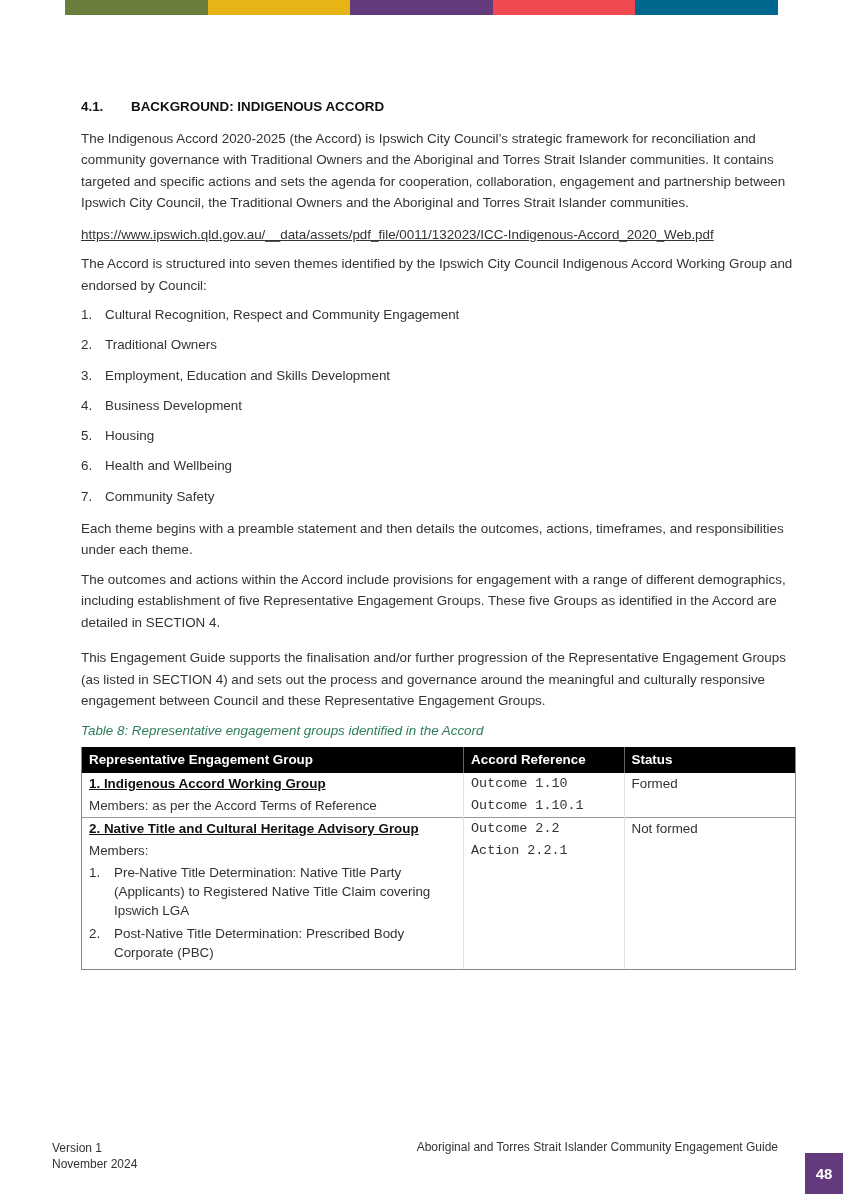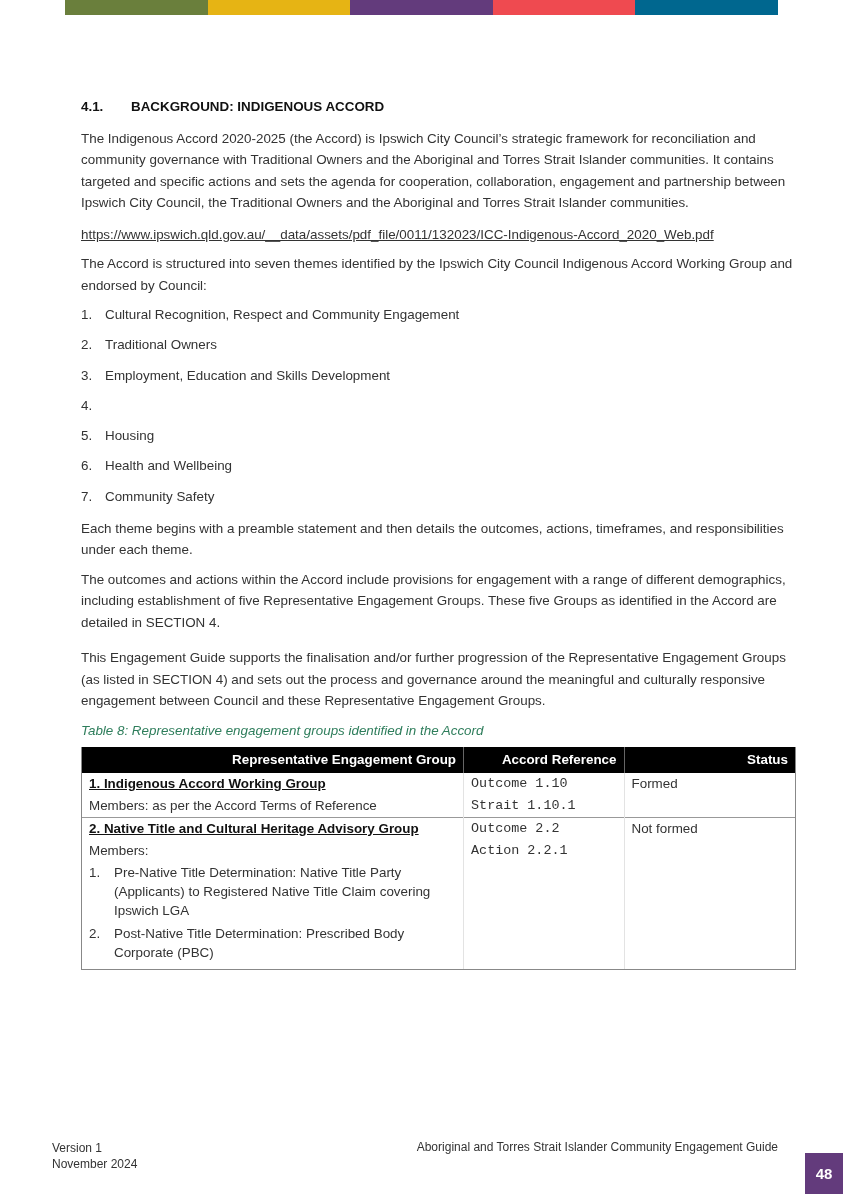--- a/index.html
+++ b/index.html
@@ -12,21 +12,21 @@
     .content { position: absolute; left: 81px; top: 96px; width: 712px; font-size: 13.4px; line-height: 21.5px; }
     h2 { margin: 0 0 10px 0; font-size: 13.4px; font-weight: bold; color: #111; display: flex; }
     h2 .num { width: 50px; }
     p { margin: 0 0 8px 0; }
     .link { color: #333; text-decoration: underline; display: inline-block; margin: 2px 0 8px 0; cursor: pointer; }
     ol.themes { list-style: none; margin: 0 0 8px 0; padding: 0; }
     ol.themes li { display: flex; height: 30.3px; line-height: 21.5px; }
     ol.themes li .n { width: 24px; }
     .caption { color: #2e7d5b; font-style: italic; margin: 4px 0 6px 0; }
     table { border-collapse: collapse; width: 713px; font-size: 13.4px; }
-    th { background: #000; color: #fff; text-align: right; font-weight: bold; padding: 2px 7px; height: 19px; border-right: 1px solid #666; }
+    th { background: #000; color: #fff; text-align: left; font-weight: bold; padding: 2px 7px; height: 19px; border-right: 1px solid #666; }
     th:last-child { border-right: none; }
     td { padding: 1px 7px; vertical-align: top; line-height: 20px; }
     td.c2 { width: 145px; font-family: Liberation Mono, monospace; }
     td.c3 { width: 156px; }
     td.c1 { width: 366px; }
     tr.grp-first td { border-top: 1px solid #999; }
     .tbl-wrap { border: 1px solid #888; border-top: none; display: inline-block; }
     td .bold { font-weight: bold; color: #111; text-decoration: underline; }
     td.c1, td.c2 { border-right: 1px solid #e3e3e3; }
     ol.members { list-style: none; margin: 2px 0 6px 0; padding: 0; width: 350px; }
@@ -65,20 +65,21 @@
     <li>
         <span class="n">2.</span>
         <span>Traditional Owners</span>
       </li>
     <li>
         <span class="n">3.</span>
         <span>Employment, Education and Skills Development</span>
       </li>
     <li>
         <span class="n">4.</span>
+        <span>Business Development</span>
       </li>
     <li>
         <span class="n">5.</span>
         <span>Housing</span>
       </li>
     <li>
         <span class="n">6.</span>
         <span>Health and Wellbeing</span>
       </li>
     <li style="height:24px">
@@ -103,21 +104,21 @@
         </tr>
       </thead>
       <tbody>
         <tr>
           <td class="c1"><span class="bold">1. Indigenous Accord Working Group</span></td>
           <td class="c2">Outcome 1.10</td>
           <td class="c3">Formed</td>
         </tr>
         <tr>
           <td class="c1">Members: as per the Accord Terms of Reference</td>
-          <td class="c2">Strait 1.10.1</td>
+          <td class="c2">Outcome 1.10.1</td>
           <td class="c3"></td>
         </tr>
         <tr class="grp-first">
           <td class="c1"><span class="bold">2. Native Title and Cultural Heritage Advisory Group</span></td>
           <td class="c2">Outcome 2.2</td>
           <td class="c3">Not formed</td>
         </tr>
         <tr>
           <td class="c1">
             <div>Members:</div>

